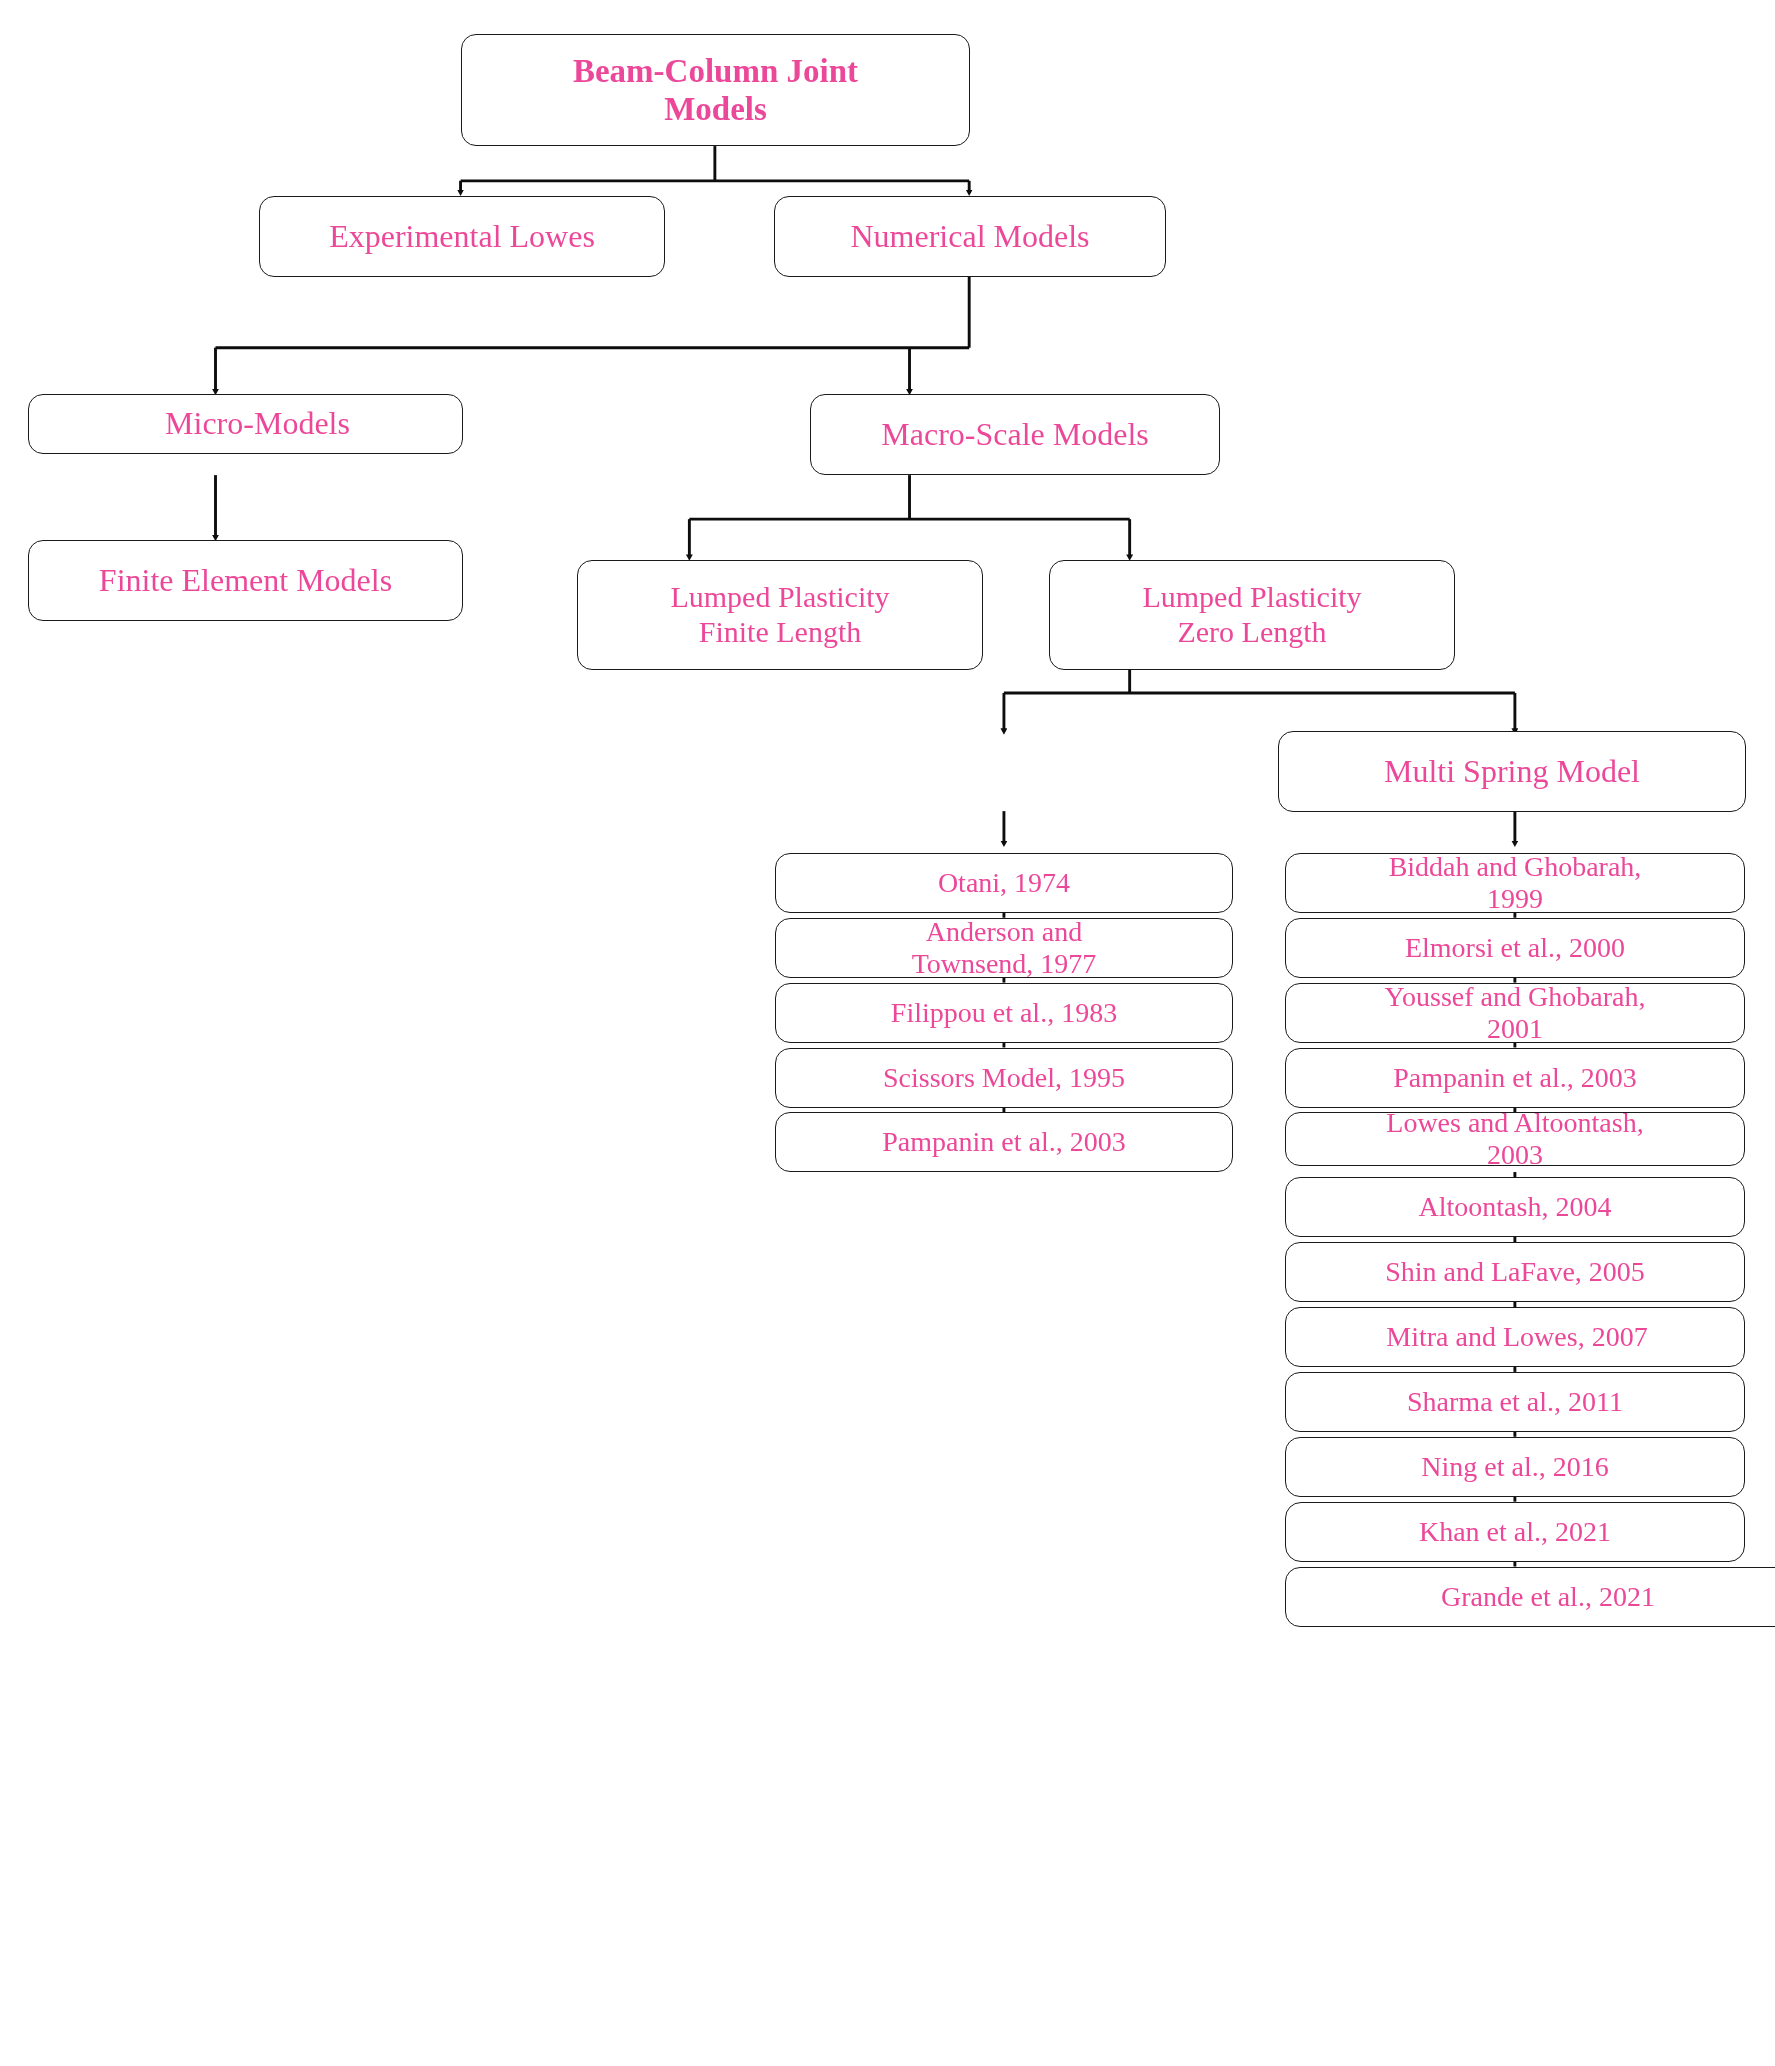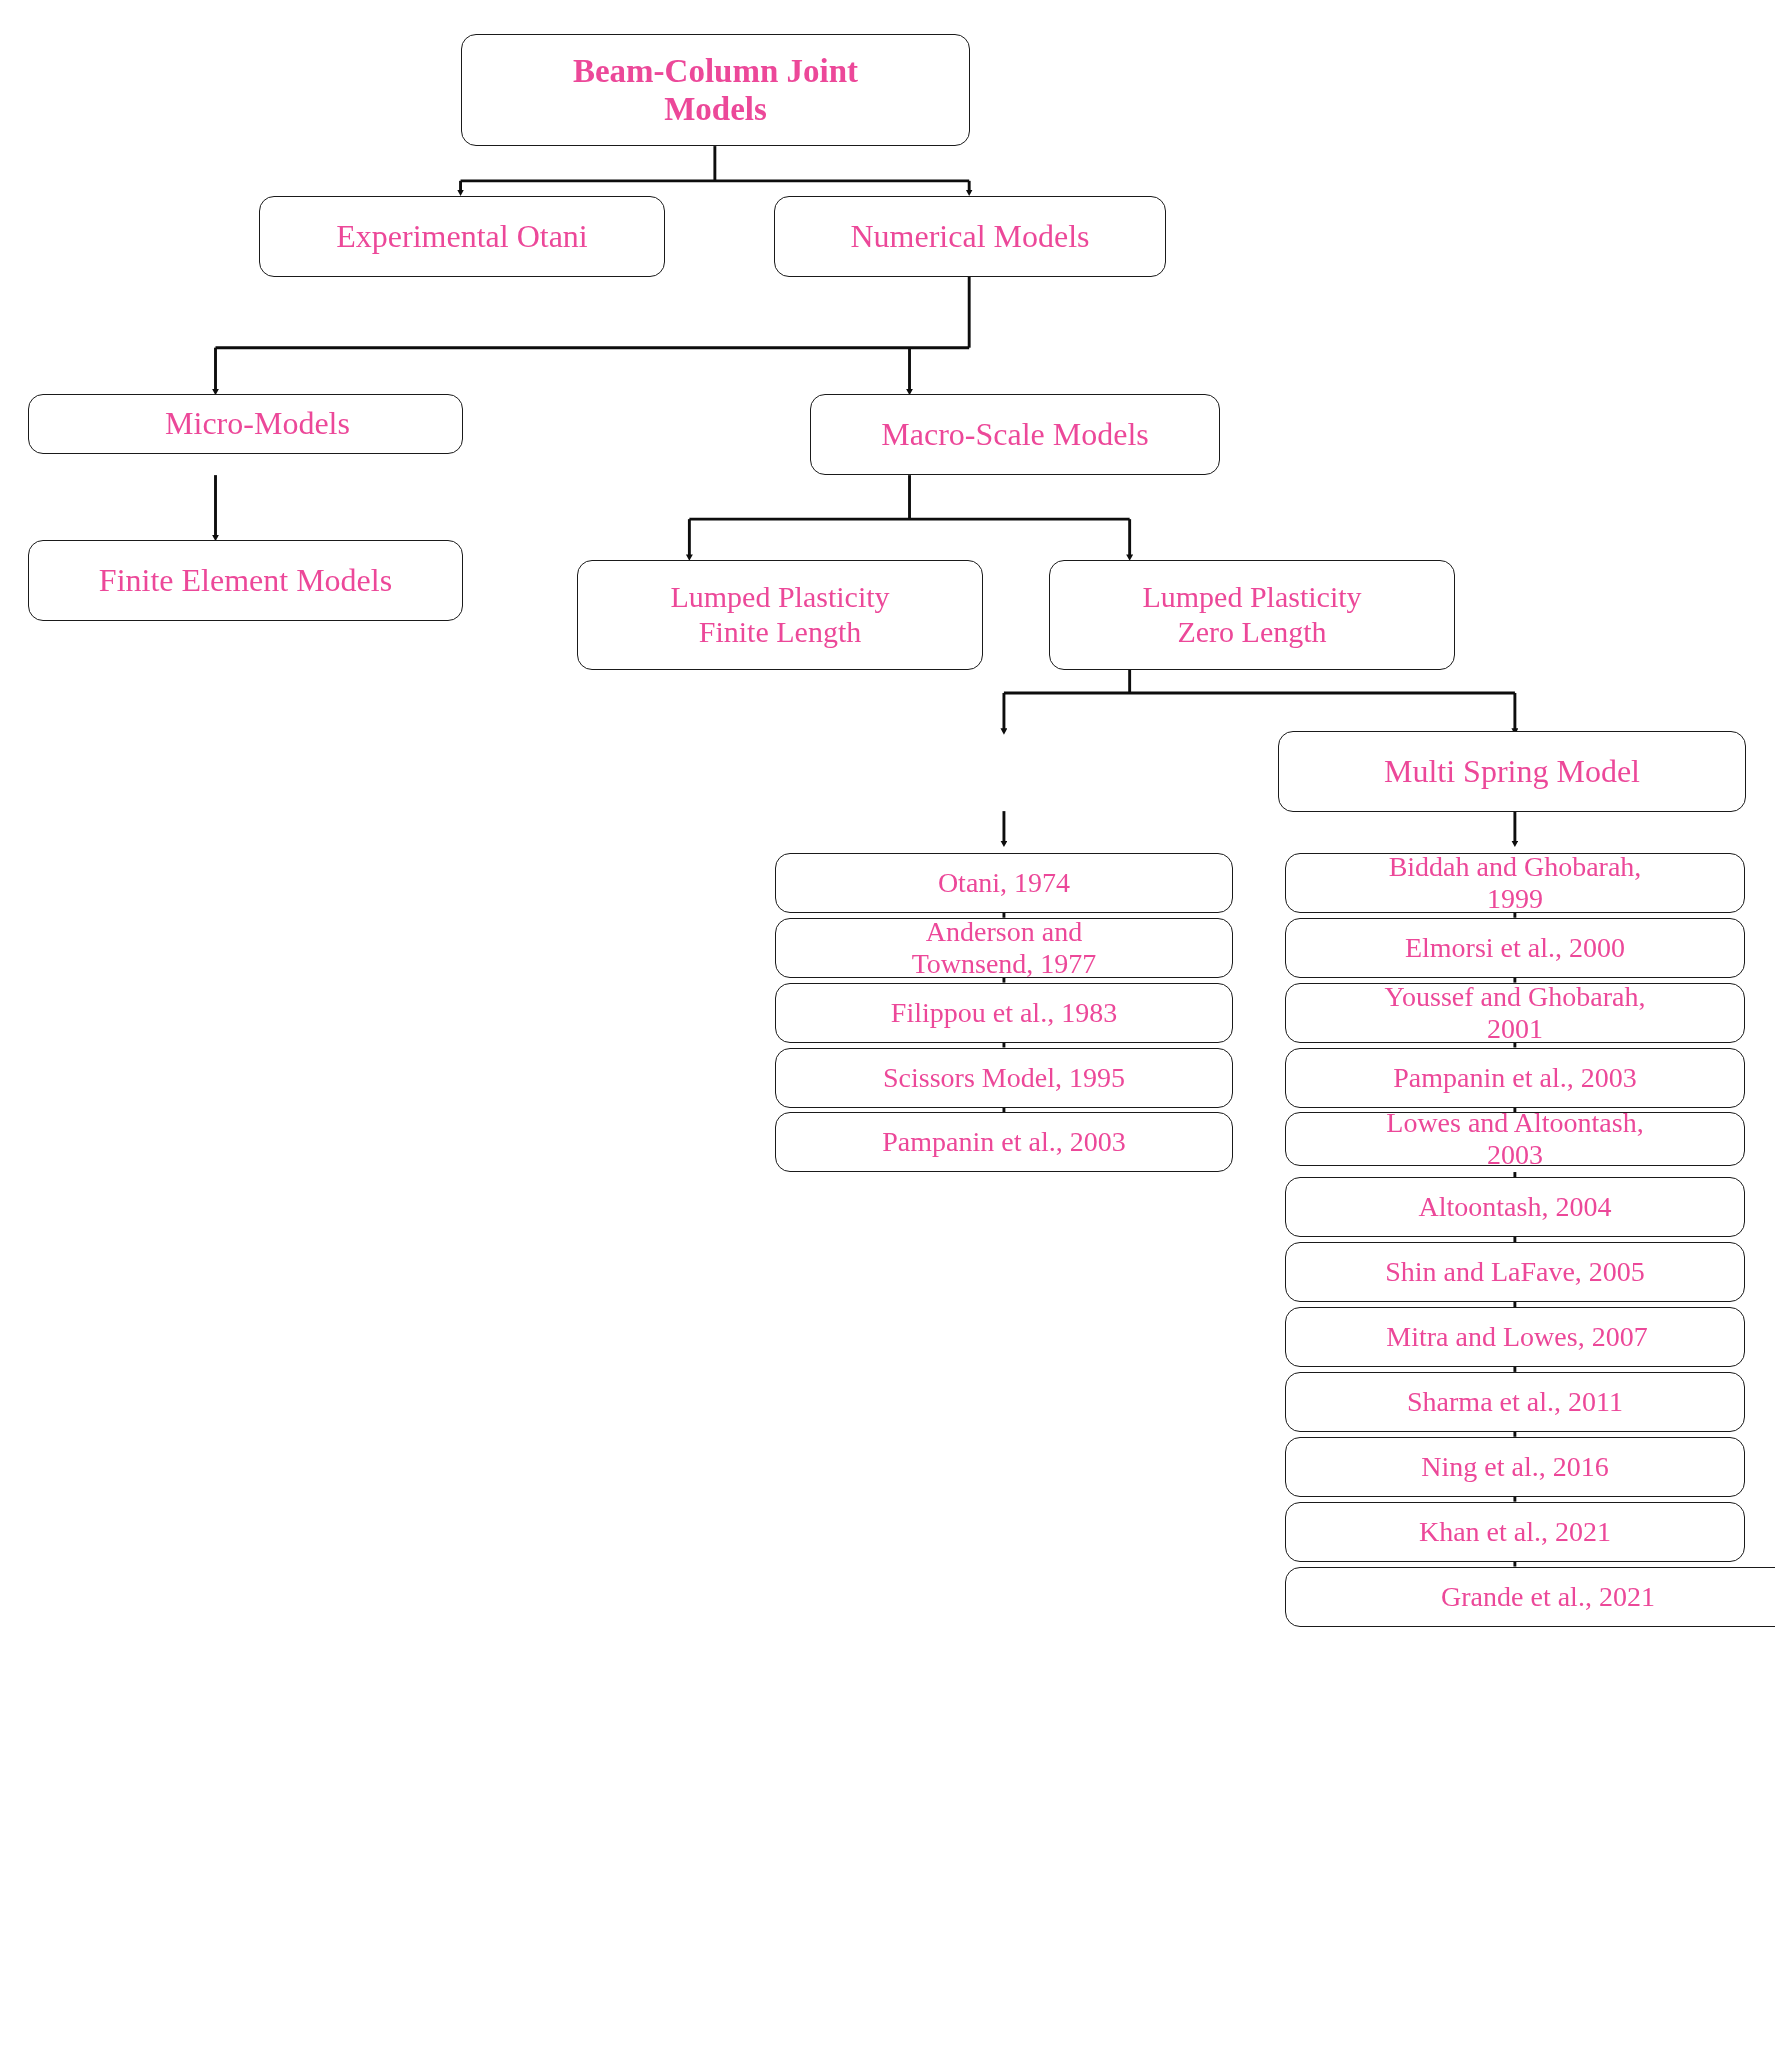--- a/index.html
+++ b/index.html
@@ -103,21 +103,21 @@
         <path d="M2615,2695 L2615,2704" stroke="#0d0d0d" stroke-width="5" fill="none"></path>
       </g>
   </svg>
 
   <div class="node root" style="left:461px; top:34px; width:509px; height:112px;">
     <span class="lbl">Beam-Column Joint
 Models</span>
   </div>
 
   <div class="node big" style="left:259px; top:196px; width:406px; height:81px;">
-    <span class="lbl">Experimental Otani</span>
+    <span class="lbl">Experimental Lowes</span>
   </div>
 
   <div class="node big" style="left:774px; top:196px; width:392px; height:81px;">
     <span class="lbl">Numerical Models</span>
   </div>
 
   <div class="node big" style="left:28px; top:394px; width:435px; height:60px;padding-left:32px;">
     <span class="lbl">Micro-Models</span>
   </div>
 
@@ -189,21 +189,21 @@
       </div>
       <div class="node list" style="left: 1285px; top: 1307px; width: 460px; height: 60px; padding-left: 12px;">
         <span class="lbl">Mitra and Lowes, 2007</span>
       </div>
       <div class="node list" style="left: 1285px; top: 1372px; width: 460px; height: 60px;">
         <span class="lbl">Sharma et al., 2011</span>
       </div>
       <div class="node list" style="left: 1285px; top: 1437px; width: 460px; height: 60px;">
         <span class="lbl">Ning et al., 2016</span>
       </div>
-      <div class="node list" style="left: 1285px; top: 1502px; width: 460px; height: 60px;">
+      <div class="node list" style="left: 1285px; top: 1502px; width: 460px; height: 60px; border-radius: 16px;">
         <span class="lbl">Khan et al., 2021</span>
       </div>
       <div class="node list" style="left: 1285px; top: 1567px; width: 526px; height: 60px;">
         <span class="lbl">Grande et al., 2021</span>
       </div>
     </div>
 
 </div>
 
 

